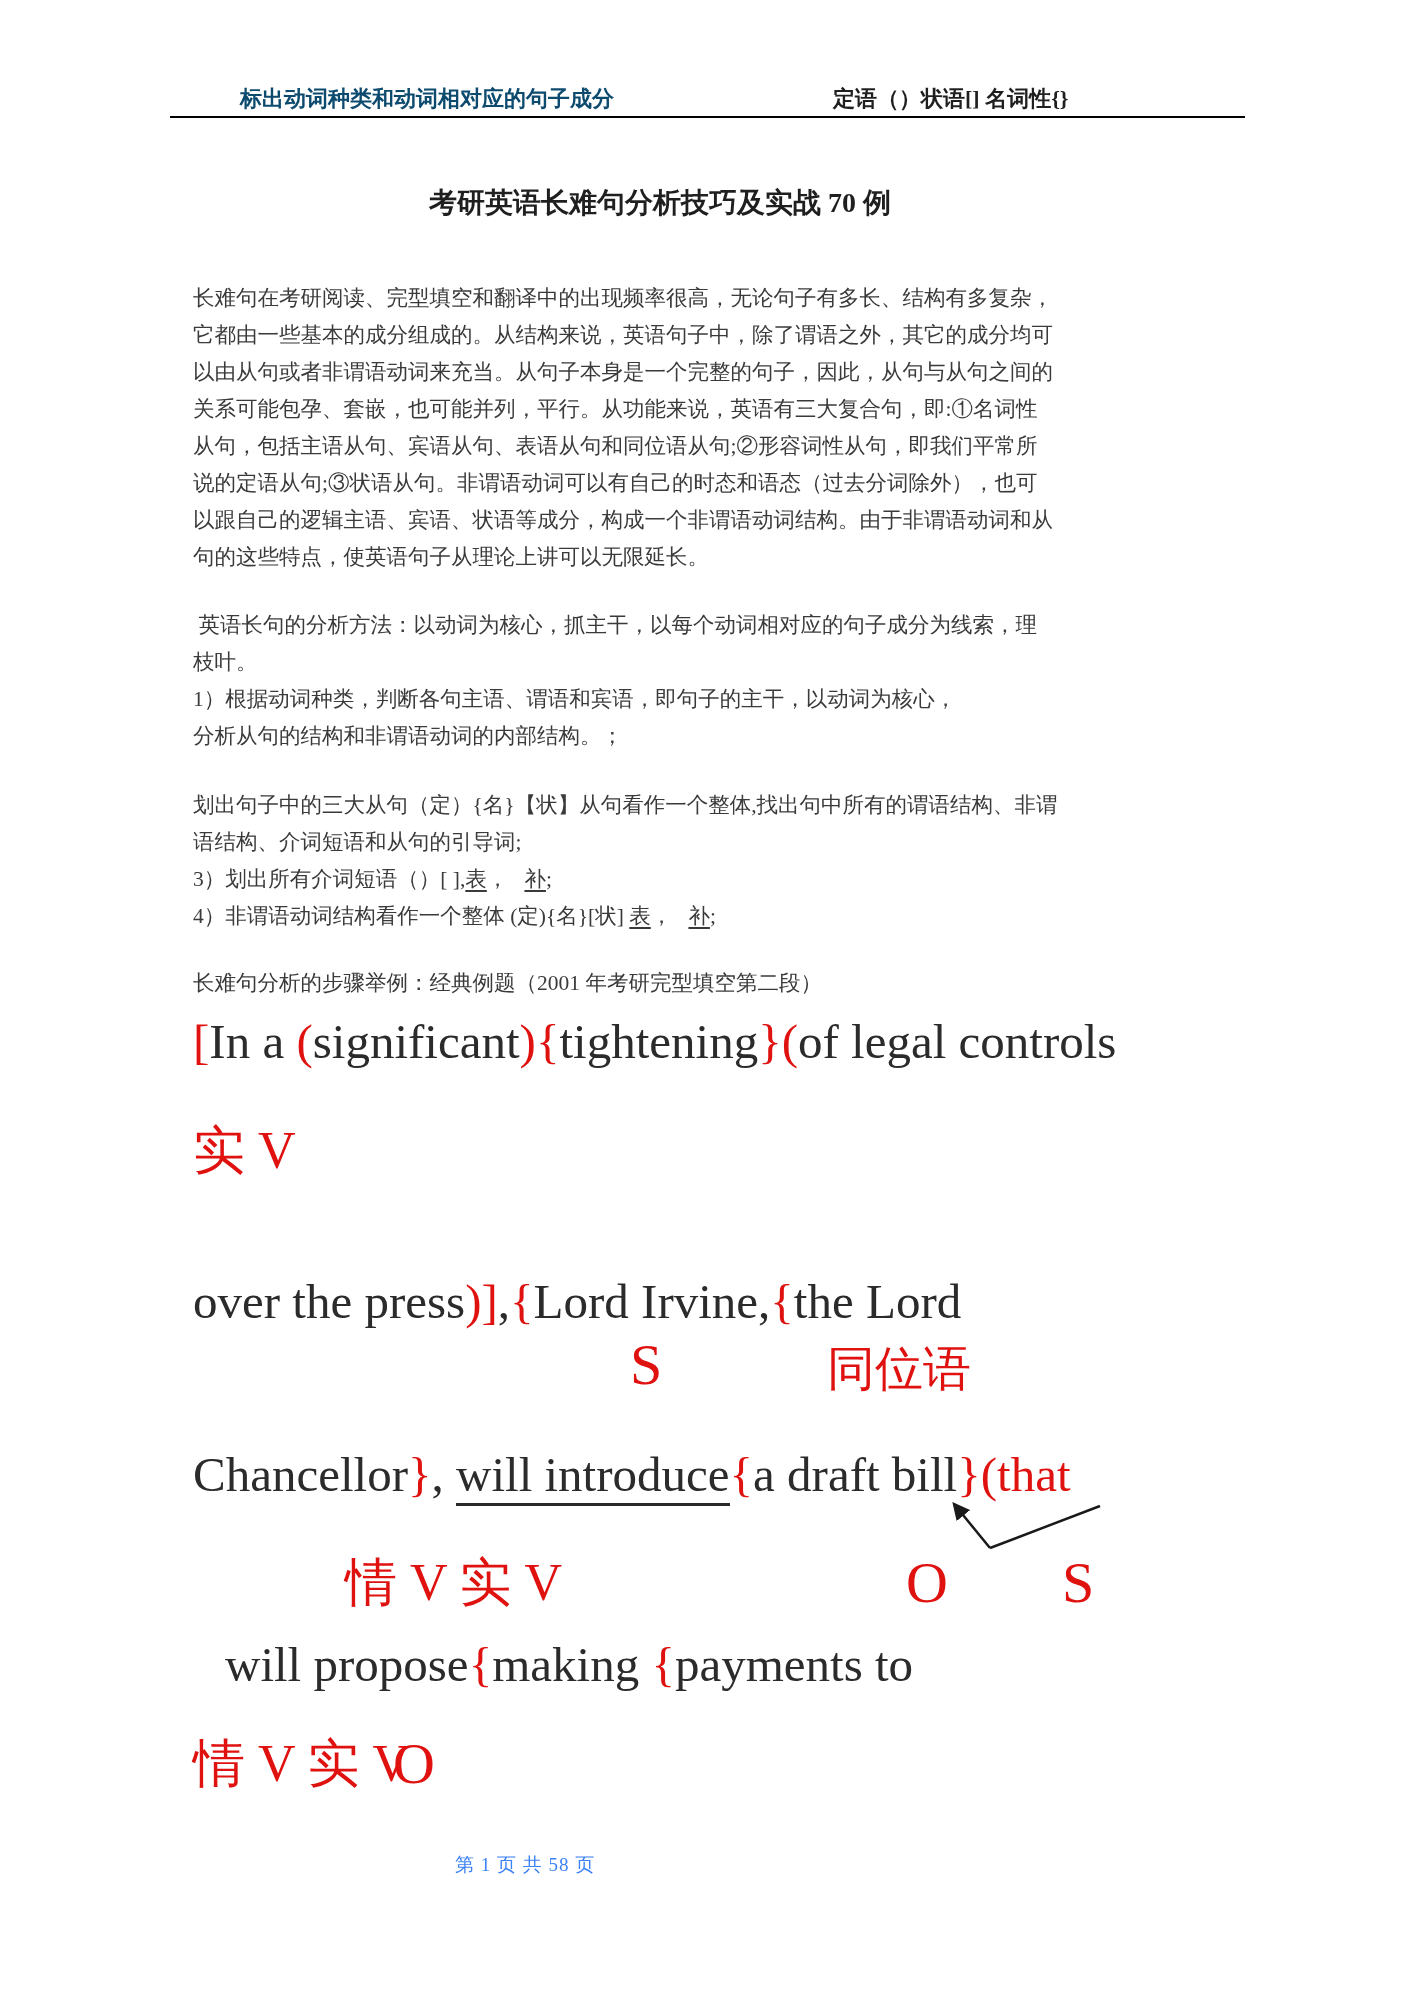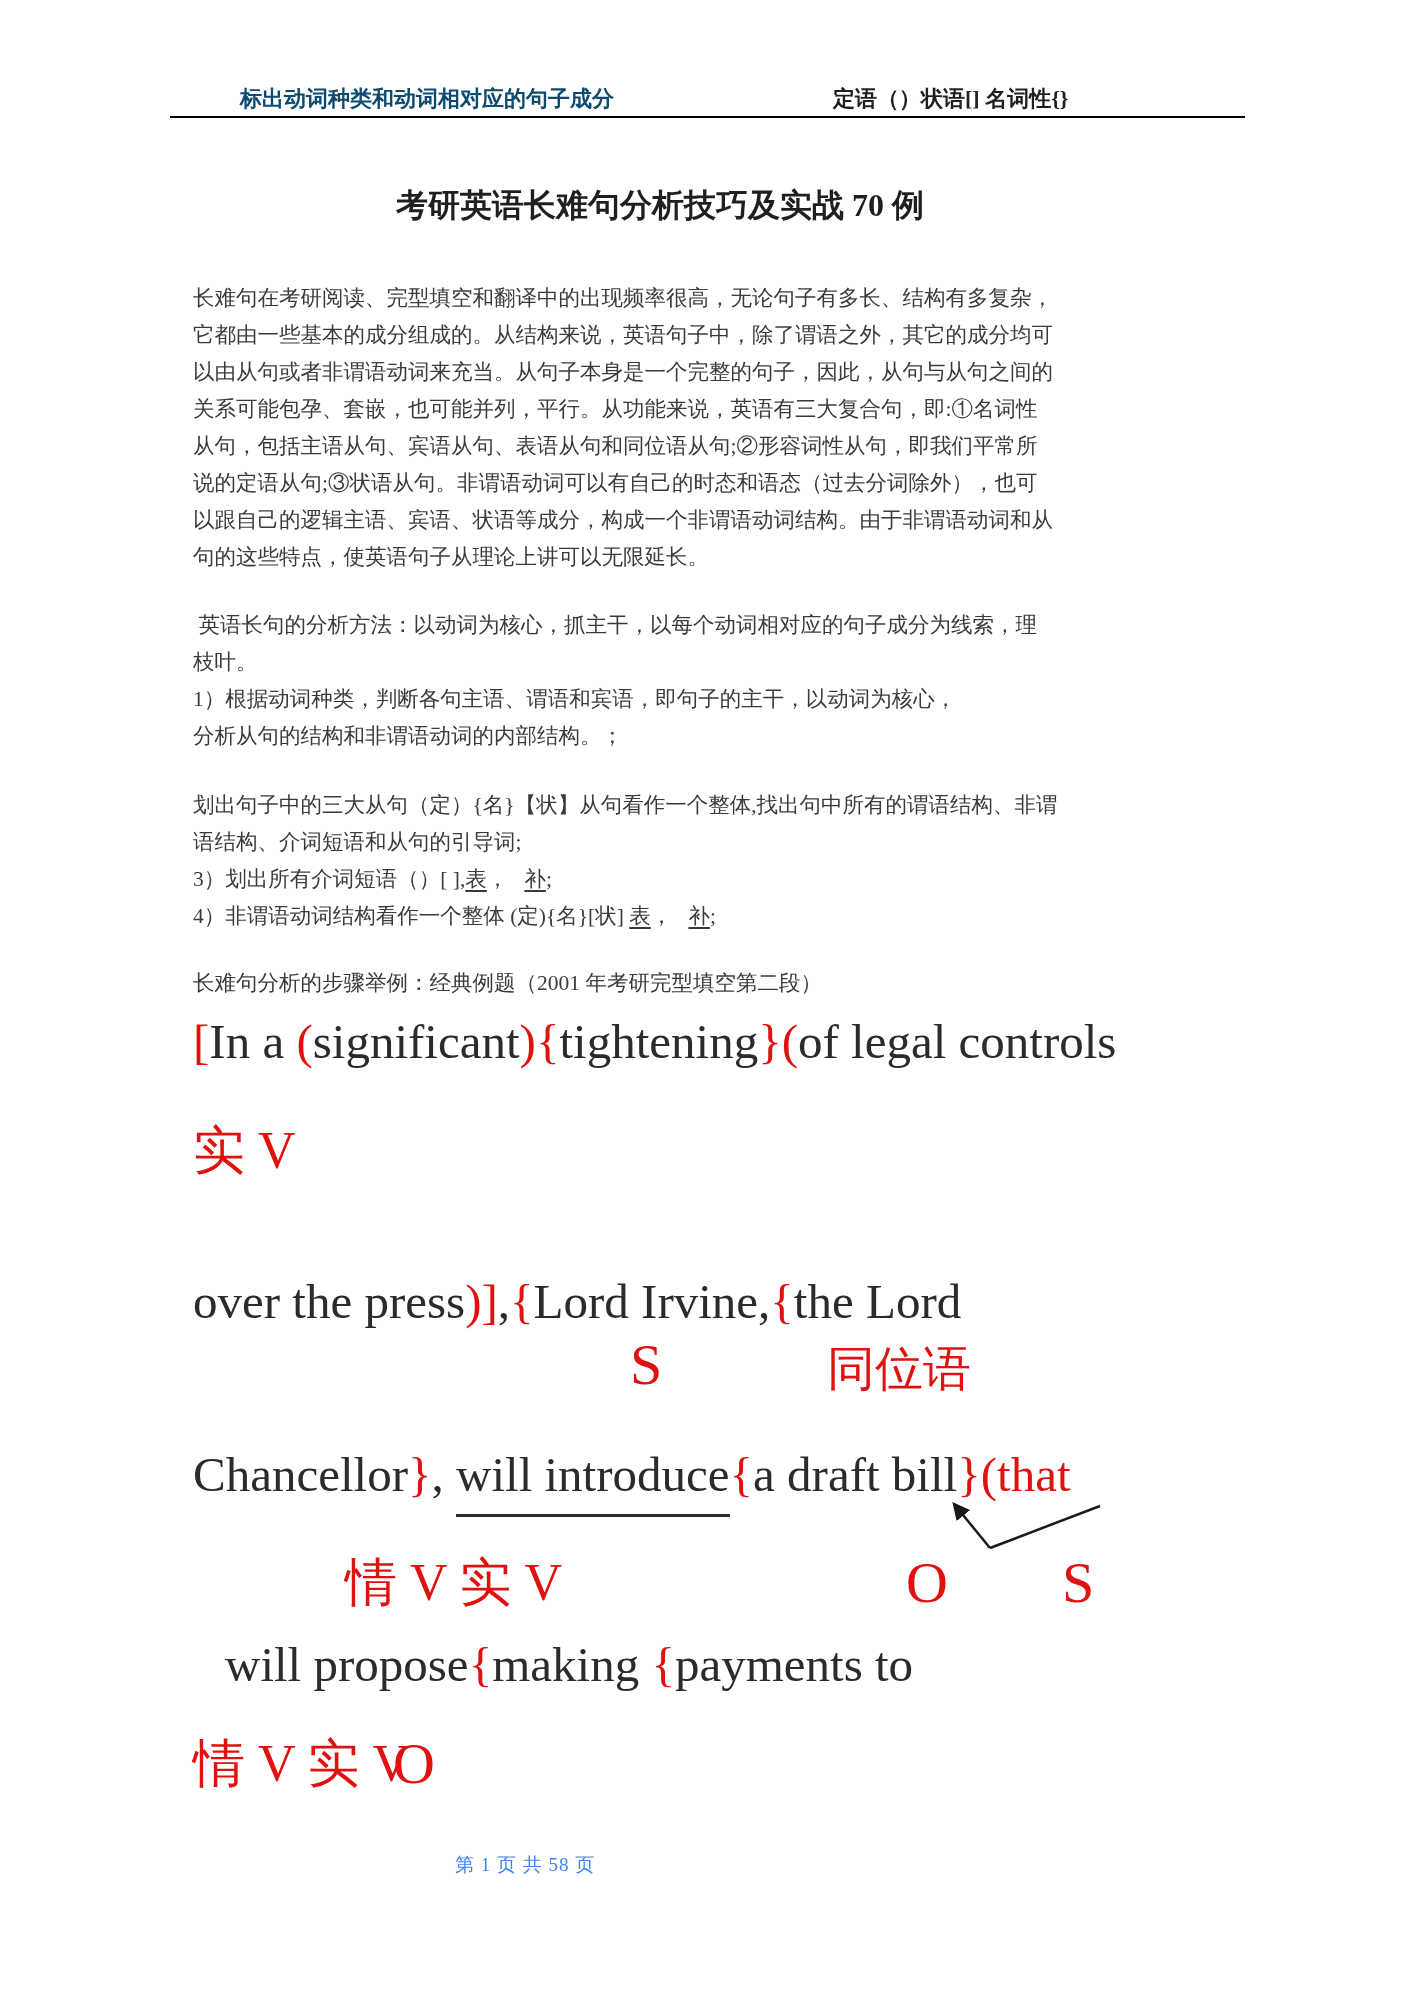--- a/index.html
+++ b/index.html
@@ -10,33 +10,33 @@
     font-family:"Liberation Serif","DejaVu Serif",serif;
     color:#3a3a3a;
     overflow:hidden;
   }
   .abs{position:absolute;}
   
   .header-left{left:240px;top:84px;font-size:22px;font-weight:bold;color:#0c4a6e;white-space:nowrap;}
   .header-right{left:833px;top:84px;font-size:22px;font-weight:bold;color:#1f1f1f;white-space:nowrap;}
   .header-rule{left:170px;top:116px;width:1075px;height:2px;background:#000;}
   
-  .title{left:170px;top:184px;width:980px;text-align:center;font-size:32px;font-weight:bold;color:#1f1f1f;white-space:nowrap;}
+  .title{left:170px;top:184px;width:980px;text-align:center;font-size:28px;font-weight:bold;color:#1f1f1f;white-space:nowrap;}
   
   .smalltext{font-size:21.5px;line-height:37px;color:#3a3a3a;}
   .intro{left:193px;top:280px;width:1010px;}
   .method{left:193px;top:607px;width:1010px;}
   .steps{left:193px;top:787px;width:1010px;}
   .example-heading{left:193px;top:965px;white-space:nowrap;}
   .tline{white-space:nowrap;}
   .smalltext .ul{text-decoration:underline;text-underline-offset:4px;}
   
   .big{font-size:49px;line-height:1.2;color:#2b2b2b;white-space:nowrap;left:193px;}
   .big .red, .red{color:var(--red,#e01210);}
-  .big .ul{border-bottom:3px solid #2b2b2b;padding-bottom:12px;}
+  .big .ul{border-bottom:3px solid #2b2b2b;padding-bottom:1px;}
   .line-a{top:1013px;}
   .label-b{top:1120px;font-size:52px;left:193px;}
   .line-c{top:1273px;}
   .label-s1{left:630px;top:1330px;font-size:58px;}
   .label-appos{left:827px;top:1340px;font-size:48px;}
   .line-e{top:1446px;}
   .label-f-verbs{left:345px;top:1552px;font-size:52px;}
   .label-f-o{left:906px;top:1548px;font-size:58px;}
   .label-f-s{left:1062px;top:1548px;font-size:58px;}
   .line-g{top:1636px;margin-left:32px;}

